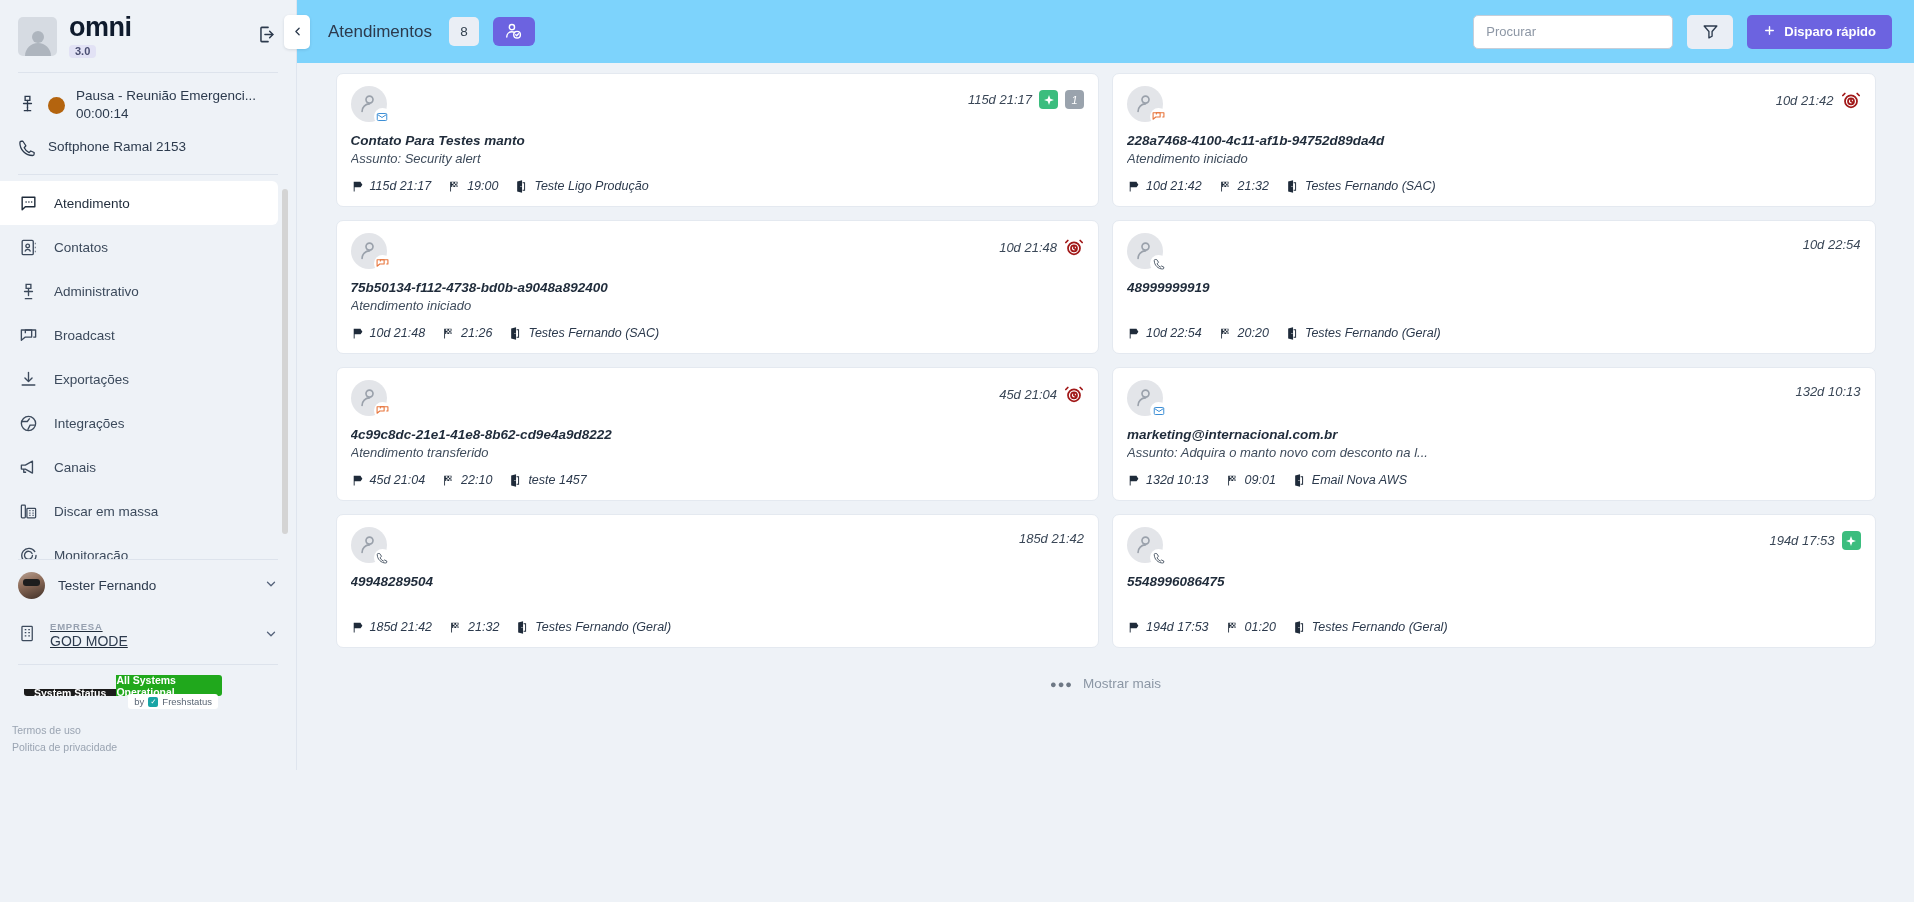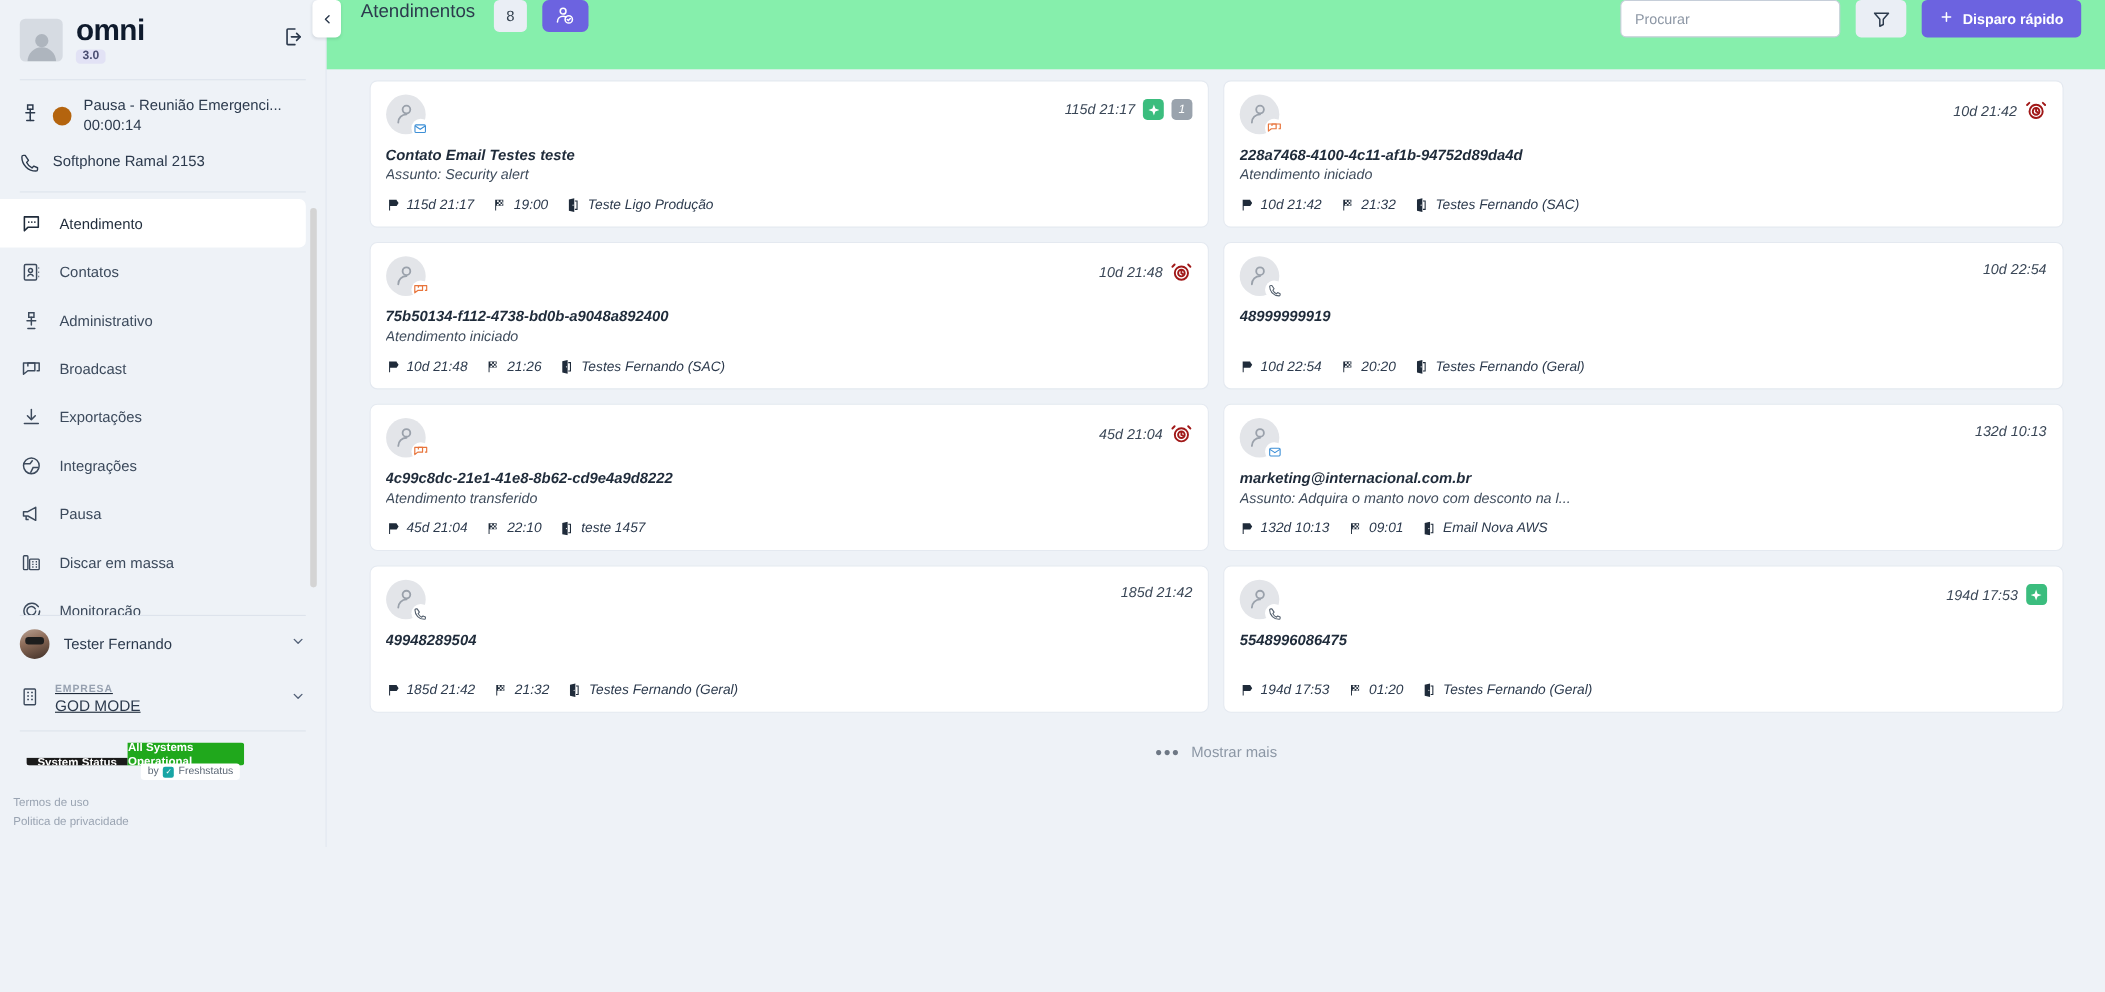--- a/index.html
+++ b/index.html
@@ -138,23 +138,23 @@
   }
   .fresh-dot { width:10px;height:10px;border-radius:2px;background:#18a5a5;
     display:inline-flex;align-items:center;justify-content:center;color:#fff;font-size:7px; }
 
   .sb-legal { padding: 26px 0 10px 12px; line-height: 1.6; }
   .sb-legal a { display:block; font-size: 10.5px; color: #9aa4b2; text-decoration:none; cursor:pointer; }
 
   
   .main { flex: 1; display: flex; flex-direction: column; background: #eef2f7; min-width: 0; position: relative; }
   .topbar {
-    height: 63px; display: flex; align-items: flex-start;
+    height: 63px; display: flex; align-items: center;
     padding: 0 22px 0 0;
-    background: #86efac;
+    background: #7dd3fc;
     position: relative;
   }
   .collapse-btn {
     width: 26px; height: 34px; margin-left: -13px;
     background: #fff; border-radius: 5px;
     display:flex; align-items:center; justify-content:center;
     box-shadow: 0 1px 3px rgba(20,30,50,.12);
     cursor:pointer; flex:0 0 26px;
     z-index: 3;
   }
@@ -384,21 +384,21 @@
           <span>Integrações</span>
         </div>
 
         <div class="nav-item">
           <span class="nav-icon">
               <svg width="19" height="19" viewBox="0 0 24 24" fill="none" stroke="#3c4a5c" stroke-width="1.7" stroke-linejoin="round">
                 <path d="M3 9v5h5l9 5V4L8 9z"></path>
                 <path d="M6 14v4h3"></path>
               </svg>
             </span>
-          <span>Pausa</span>
+          <span>Canais</span>
         </div>
 
         <div class="nav-item">
           <span class="nav-icon">
               <svg width="19" height="19" viewBox="0 0 24 24" fill="none" stroke="#3c4a5c" stroke-width="1.6">
                 <rect x="3" y="4" width="5" height="16" rx="1"></rect>
                 <rect x="10" y="8" width="11" height="12" rx="1"></rect>
                 <path d="M13 11h1.5M17 11h1.5M13 14h1.5M17 14h1.5M13 17h1.5M17 17h1.5"></path>
               </svg>
             </span>
@@ -541,21 +541,21 @@
               <div class="c-head-right">
                 <span class="c-time">115d 21:17</span>
                 <span class="badge-green">
                   <svg width="12" height="12" viewBox="0 0 24 24" fill="#ffffff">
                     <path d="M12 2l2.6 7.4L22 12l-7.4 2.6L12 22l-2.6-7.4L2 12l7.4-2.6z"></path>
                   </svg>
                 </span>
                 <span class="badge-count">1</span>
               </div>
             </div>
-            <div class="c-title">Contato Email Testes teste</div>
+            <div class="c-title">Contato Para Testes manto</div>
             <div class="c-sub">Assunto: Security alert</div>
             <div class="c-foot">
               <span class="fi">
                 <svg width="13" height="13" viewBox="0 0 24 24" fill="#1f2b3a">
                   <path d="M5 3v18h1.7v-7.6h11L21 8.6 17.7 3.8V3z"></path>
                 </svg>
               </span>
               <span>115d 21:17</span>
               <span class="sp"></span>
               <span class="fi">

